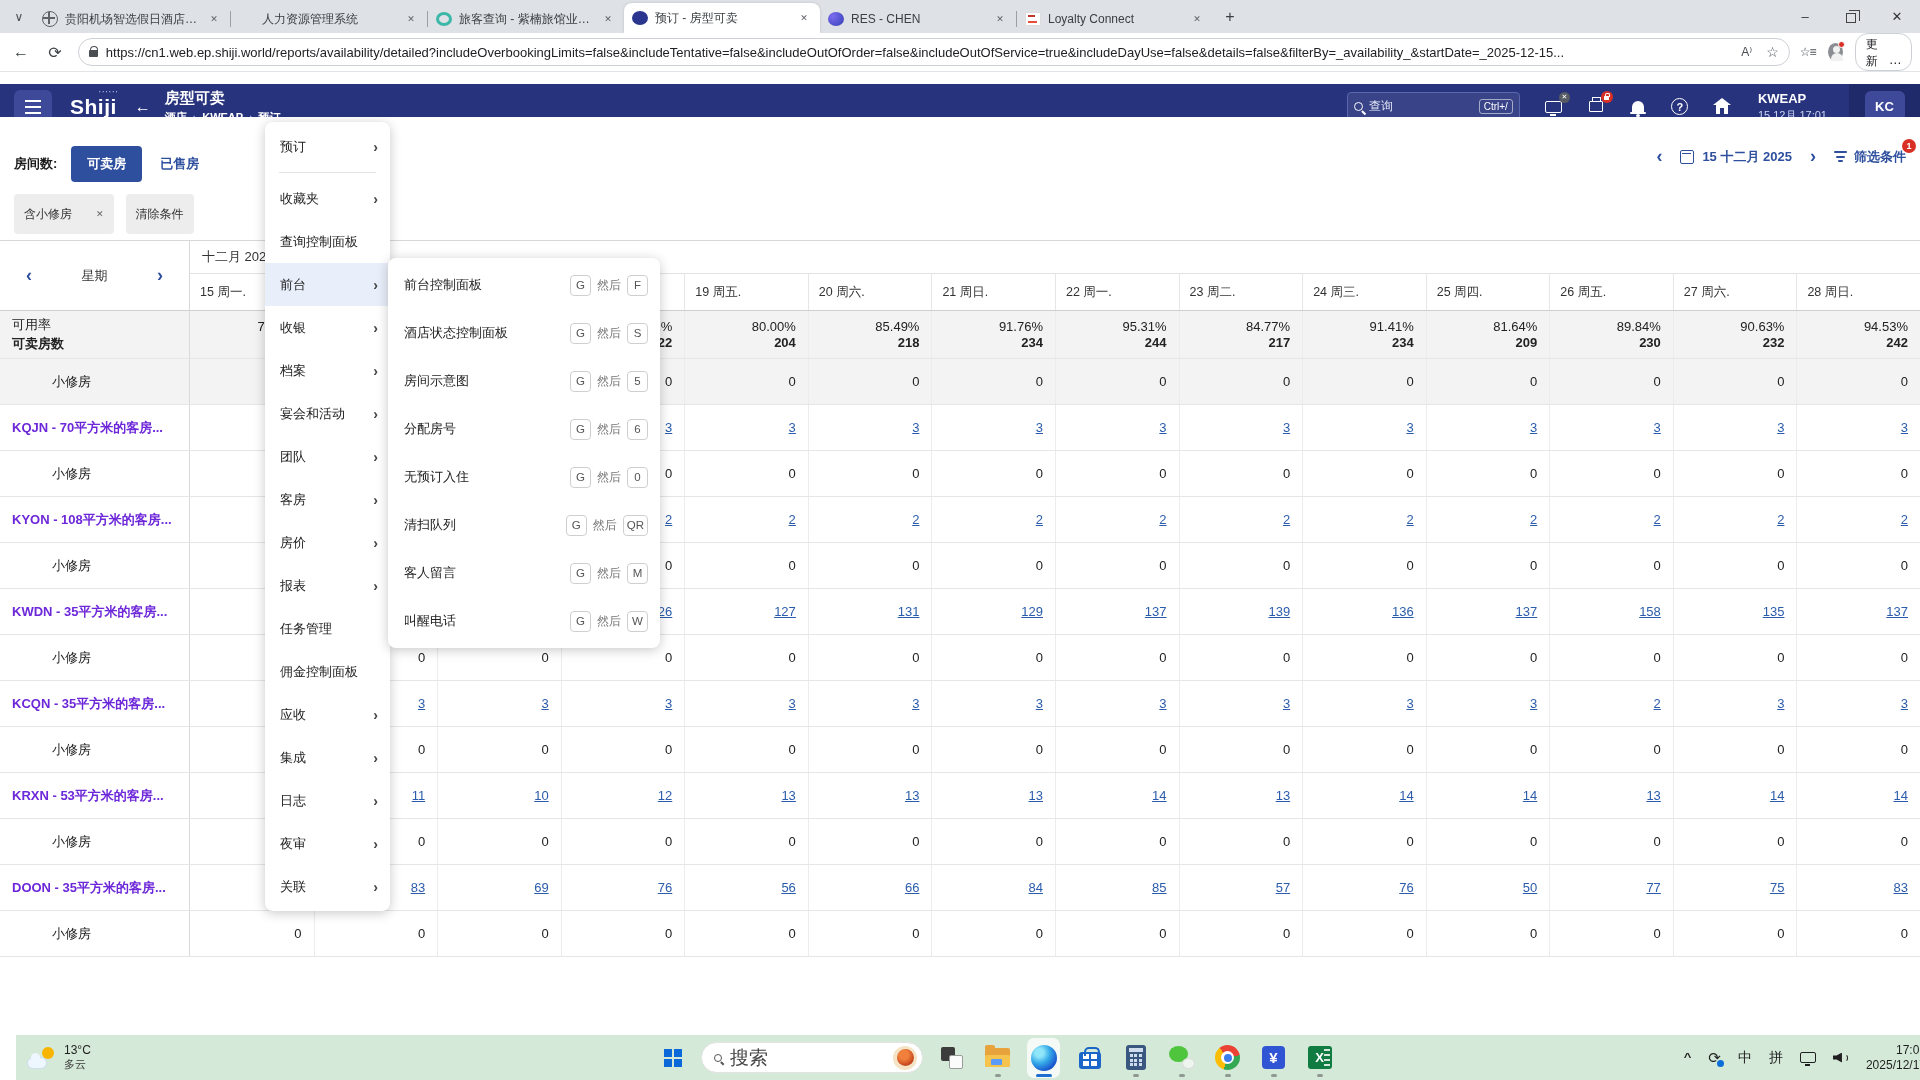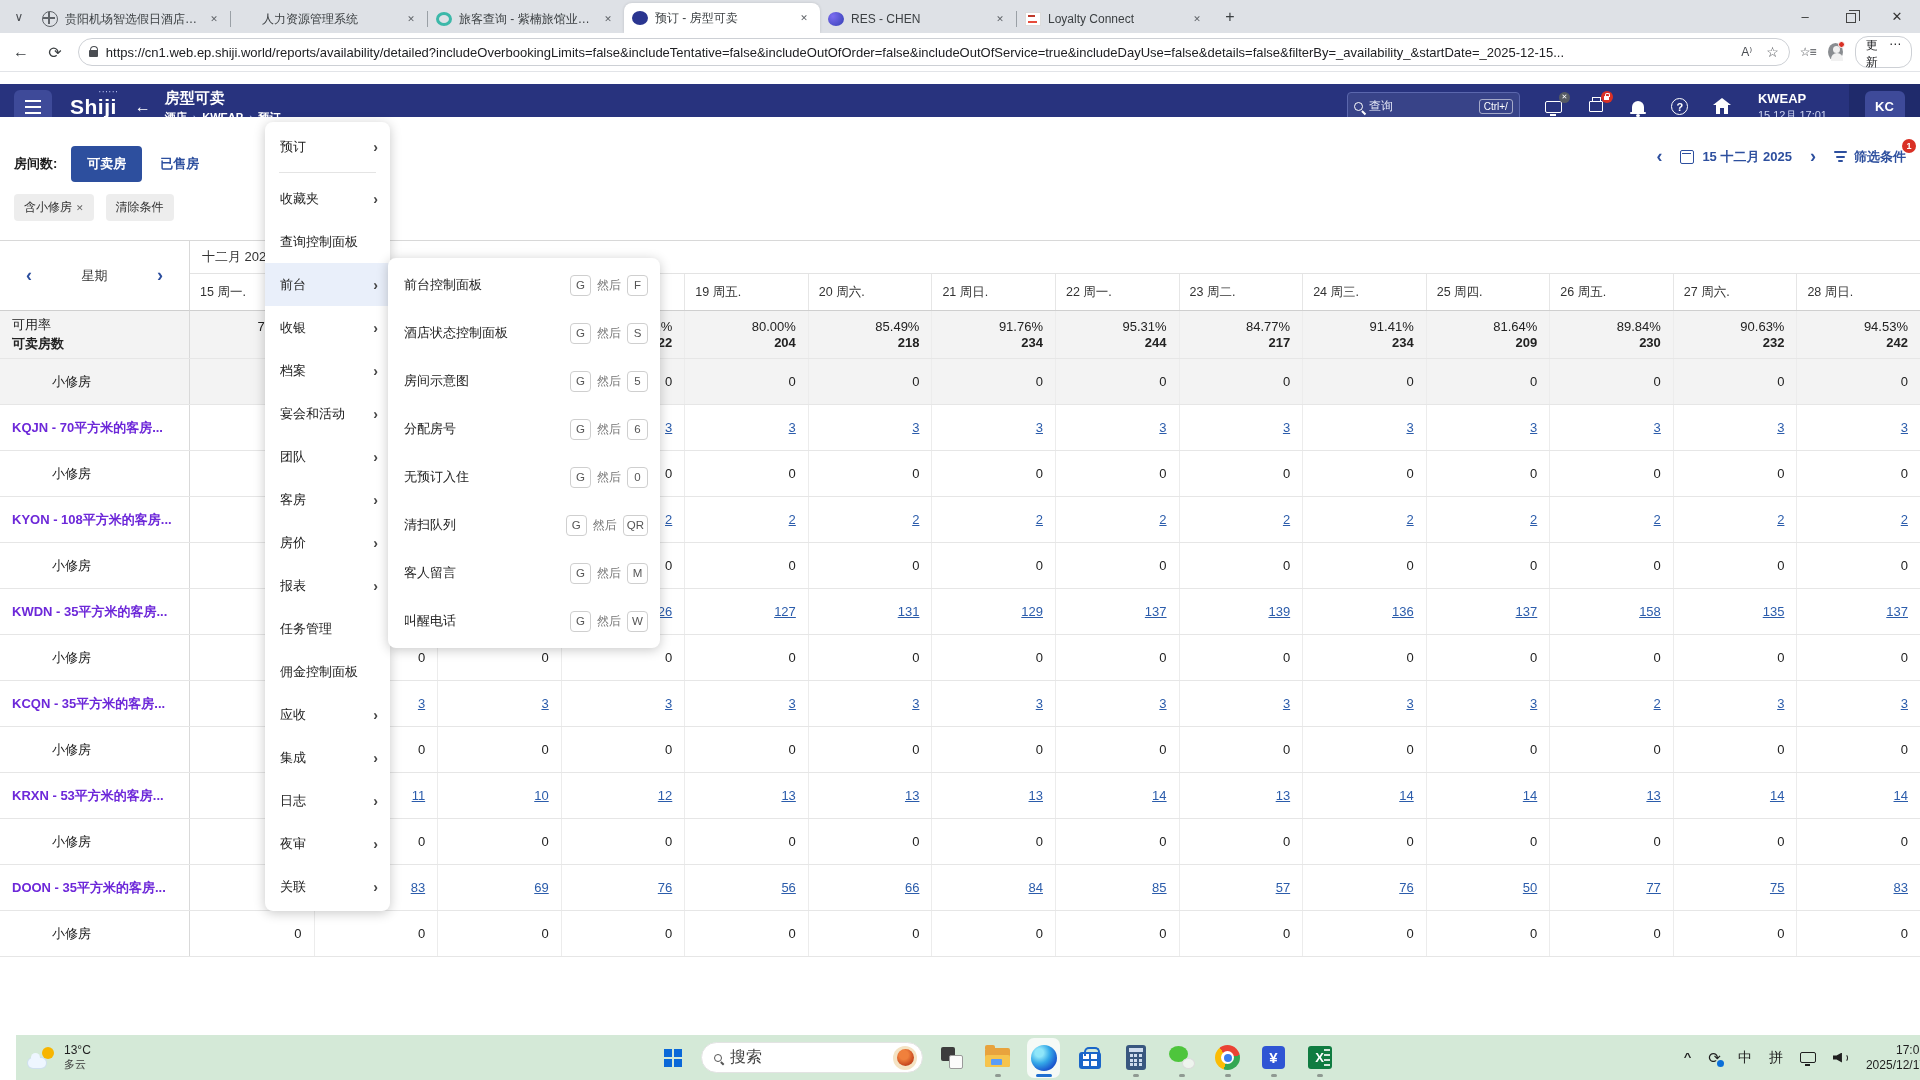--- a/index.html
+++ b/index.html
@@ -41,21 +41,21 @@
 .url-text{flex:1;font-size:13px;color:#202124;white-space:nowrap;overflow:hidden;text-overflow:ellipsis}
 .url-right{display:flex;align-items:center;gap:14px;color:#4a4d52;font-size:13px}
 .read-aloud{font-size:12px}
 .toolbar-right{display:flex;align-items:center;gap:12px;margin-left:10px}
 .star-ic{font-size:14px;color:#4a4d52}
 .collections-ic{font-size:12px;color:#4a4d52;letter-spacing:-1px}
 .profile-ic{width:18px;height:18px;border-radius:50%;background:#8a8d91;position:relative}
 .profile-ic:before{content:"";position:absolute;left:5.5px;top:3px;width:7px;height:7px;border-radius:50%;background:#f1f1f1}
 .profile-ic:after{content:"";position:absolute;left:3px;top:10px;width:12px;height:8px;border-radius:6px 6px 0 0;background:#f1f1f1}
 .profile-dot{position:absolute;right:-2px;top:-2px;width:7px;height:7px;border-radius:50%;background:#d93025;border:1px solid #fff}
-.update-pill{height:32px;border:1px solid #cdd0d5;border-radius:13px;display:flex;align-items:flex-start;gap:6px;padding:0 10px;font-size:12px;color:#202124;margin-right:8px}
+.update-pill{height:38px;border:1px solid #cdd0d5;border-radius:13px;display:flex;align-items:flex-end;gap:6px;padding:0 10px;font-size:12px;color:#202124;margin-right:8px}
 
 
 .appbar{position:absolute;left:0;top:84px;width:1920px;height:45px;background:#28337e;display:flex;align-items:center;color:#fff}
 .hamburger{width:38px;height:33px;background:#3e4a99;border-radius:6px;margin-left:14px;display:flex;flex-direction:column;align-items:center;justify-content:center;gap:4px}
 .hamburger i{display:block;width:16px;height:2px;background:#fff}
 .shiji-logo{font-size:21px;font-weight:bold;letter-spacing:.5px;margin-left:18px;position:relative}
 .shiji-logo:after{content:"······";position:absolute;right:-2px;top:-7px;font-size:7px;letter-spacing:1px;color:#aab4e8}
 .back-arrow{margin-left:18px;font-size:16px}
 .title-block{margin-left:14px;display:flex;flex-direction:column;justify-content:center;gap:2px}
 .page-title{font-size:15px;font-weight:bold}
@@ -100,21 +100,21 @@
 .chev{font-size:18px;font-weight:bold;color:#2d4f9e}
 .date-nav{display:flex;align-items:center;gap:8px;font-size:13px;font-weight:bold}
 .cal-ic{width:14px;height:14px;border:1.6px solid #2d4f9e;border-radius:2px;position:relative}
 .cal-ic:before{content:"";position:absolute;left:1px;top:2px;width:9px;height:1.6px;background:#2d4f9e}
 .filter-group{position:relative;display:flex;align-items:center;gap:7px;font-size:13px;font-weight:bold}
 .funnel{display:flex;flex-direction:column;gap:2.5px;align-items:center}
 .funnel i{display:block;height:2px;background:#2d4f9e;border-radius:1px}
 .funnel i:nth-child(1){width:13px}.funnel i:nth-child(2){width:9px}.funnel i:nth-child(3){width:5px}
 .fb-badge{position:absolute;right:-10px;top:-9px;width:14px;height:14px;border-radius:50%;background:#d93025;color:#fff;font-size:9px;font-weight:bold;display:flex;align-items:center;justify-content:center}
 .chips{position:absolute;left:14px;top:77px;display:flex;gap:12px}
-.chip{background:#ededed;border-radius:4px;height:27px;display:flex;align-items:center;gap:4px;padding:0 10px;font-size:12px;color:#333}
+.chip{background:#ededed;border-radius:4px;height:40px;display:flex;align-items:center;gap:24px;padding:0 10px;font-size:12px;color:#333}
 .chip-x{font-size:9px;color:#666}
 
 
 .avtable{position:absolute;left:0;top:240px;width:1920px;border-top:1px solid #d8d8d8}
 .t-head{display:grid;grid-template-columns:190px 1fr}
 .week-cell{border-right:1px solid #d9d9d9;border-bottom:1px solid #cfcfcf;height:70px;display:flex;align-items:center;justify-content:space-between;padding:0 26px;font-size:13px;color:#333}
 .head-right{display:flex;flex-direction:column}
 .month-row{height:33px;display:flex;align-items:center;padding-left:12px;font-size:13px;color:#333;border-bottom:1px solid #e3e3e3}
 .dates-row{height:37px;display:grid;grid-template-columns:repeat(14,1fr);border-bottom:1px solid #cfcfcf}
 .date-cell{display:flex;align-items:center;padding-left:10px;font-size:12.5px;color:#333;border-left:1px solid #e6e6e6}
@@ -155,21 +155,21 @@
 .weather-ic .cloud:before{content:"";position:absolute;left:3px;top:-5px;width:9px;height:9px;border-radius:50%;background:#eef6ff}
 .tb-wtext{display:flex;flex-direction:column;line-height:1.15}
 .tb-temp{font-size:12px;color:#1f1f1f}
 .tb-desc{font-size:11px;color:#3a3a3a}
 .tb-center{position:absolute;left:640px;top:0;height:45px;display:flex;align-items:center;gap:12px}
 .start-ic{width:18px;height:18px;display:grid;grid-template-columns:8px 8px;grid-template-rows:8px 8px;gap:2px}
 .start-ic i{background:#0a68d8}
 .tb-search{width:222px;height:31px;background:#fff;border:1px solid #e3e3e3;border-radius:16px;display:flex;align-items:center;padding:0 5px 0 12px;gap:8px}
 .tb-mag{width:8px;height:8px;border:1.6px solid #555;border-radius:50%;position:relative;flex:0 0 8px}
 .tb-mag:before{content:"";position:absolute;left:6px;top:6px;width:4px;height:1.6px;background:#555;transform:rotate(45deg);transform-origin:left}
-.tb-search-ph{flex:1;font-size:16px;color:#444}
+.tb-search-ph{flex:1;font-size:19px;color:#444}
 .festival-ic{width:24px;height:24px;border-radius:50%;background:#f4e3c4;display:flex;align-items:center;justify-content:center}
 .festival-ic i{display:block;width:17px;height:17px;border-radius:50%;background:radial-gradient(circle at 40% 35%,#f0803c 0 30%,#c6471f 70%,#9c2e12 100%)}
 .tb-apps{display:flex;align-items:center;gap:13px}
 .tb-app{position:relative;width:33px;height:40px;display:flex;align-items:center;justify-content:center}
 .tb-app.active-app{background:rgba(255,255,255,.78);border-radius:7px}
 .run-dash{position:absolute;bottom:1px;left:50%;transform:translateX(-50%);width:6px;height:3px;border-radius:2px;background:#8f9a92}
 .active-dash{position:absolute;bottom:1px;left:50%;transform:translateX(-50%);width:16px;height:3px;border-radius:2px;background:#1f6fd0}
 .ic-taskview{position:relative;width:22px;height:22px}
 .ic-taskview .b{position:absolute;left:0;top:0;width:14px;height:14px;background:#3c3c3c;border-radius:2px}
 .ic-taskview .f{position:absolute;right:0;bottom:0;width:14px;height:14px;background:#fbfbfb;border:1px solid #9a9a9a;border-radius:2px}

